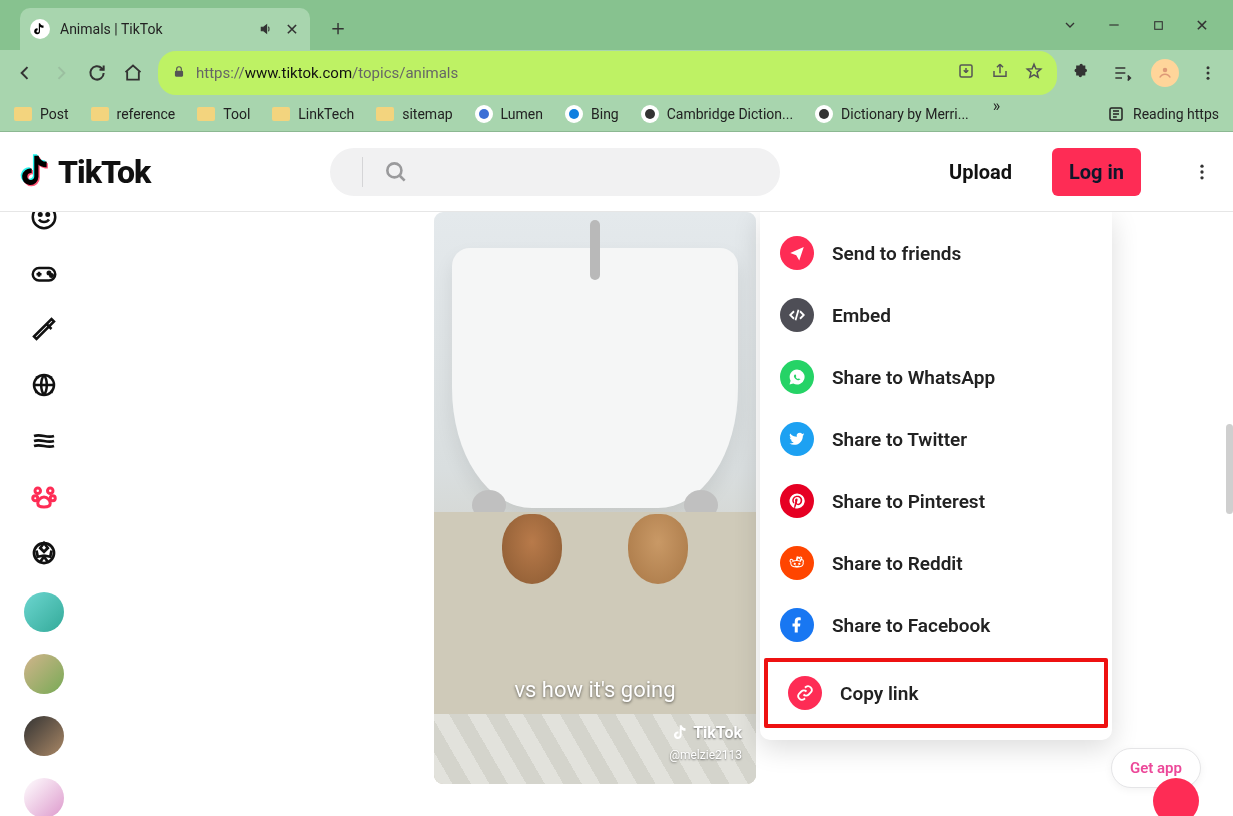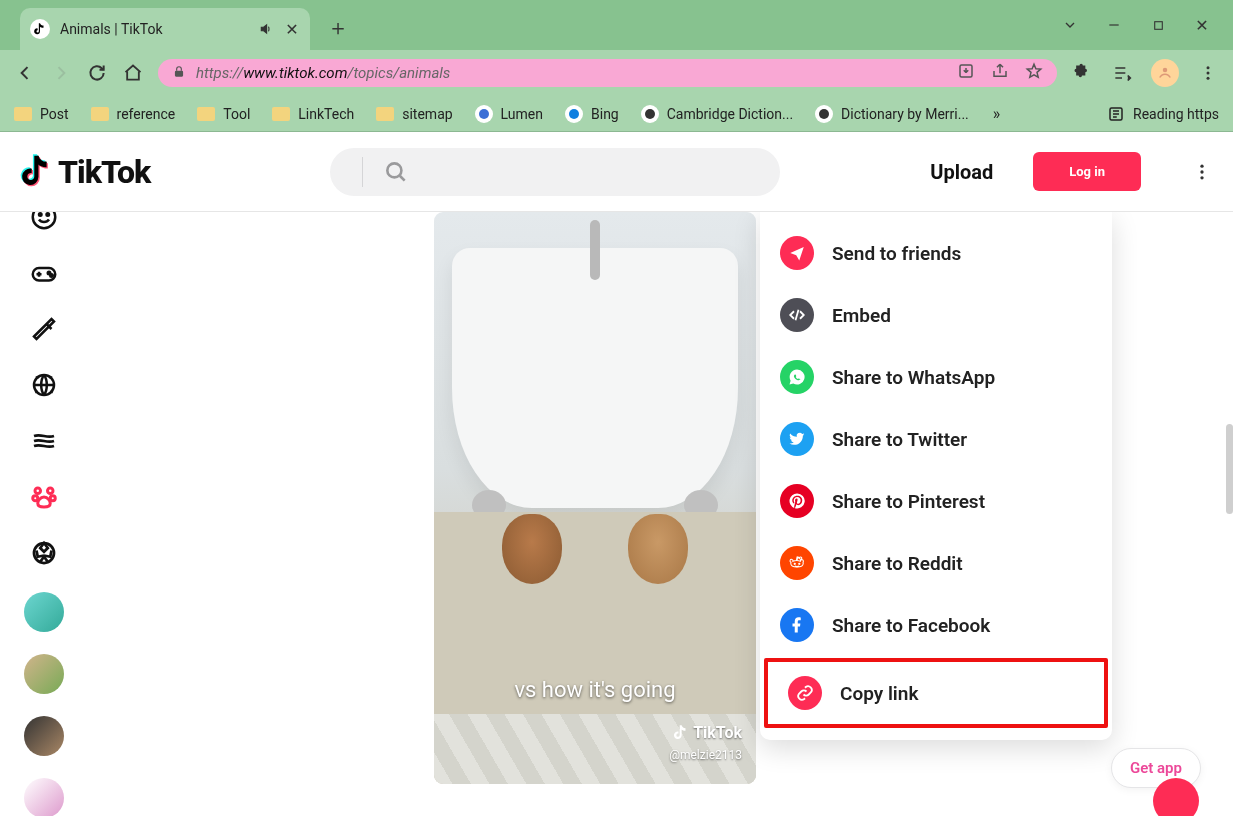--- a/index.html
+++ b/index.html
@@ -13,48 +13,48 @@
   .tab .audio { width:16px;height:16px;display:flex;align-items:center;justify-content:center;color:#333; }
   .tab .close { width: 16px; height: 16px; display:flex;align-items:center;justify-content:center;color:#333;font-size:16px; }
   .newtab { width: 28px; height: 28px; margin-top: 14px; margin-left: 14px; display:flex;align-items:center;justify-content:center;color:#333;font-size:22px; }
   .win-controls { margin-left:auto; display:flex; gap:26px; padding-right:22px; padding-top:16px; color:#333;}
   .win-controls span{width:18px;height:18px;display:inline-flex;align-items:center;justify-content:center;}
 
   
   .toolbar { height: 46px; background: #a8d5ae; display: flex; align-items: center; padding: 0 14px; gap: 14px; }
   .toolbar .navbtn { width: 22px; height: 22px; color: #333; display:flex;align-items:center;justify-content:center;}
   .toolbar .navbtn.disabled{color:#9bbfa0;}
-  .omnibox { flex: 1; height: 28px; background: #f9a8d4; border-radius: 18px; display: flex; align-items: center; padding: 0 14px; gap: 10px; color: #333; font-style: italic; }
+  .omnibox { flex: 1; height: 44px; background: #bef264; border-radius: 18px; display: flex; align-items: center; padding: 0 14px; gap: 10px; color: #333; }
   .omnibox .lock{color:#555;}
   .omnibox .url { font-size: 15px; color: #666; }
   .omnibox .url .host{color:#111;}
   .omnibox .right{margin-left:auto;display:flex;gap:16px;color:#555;}
   .toolbar .rightctl{display:flex;gap:18px;align-items:center;}
   .prof{width:28px;height:28px;border-radius:50%;background:#ffd59a;display:flex;align-items:center;justify-content:center;}
 
   
-  .bookmarksbar { height: 36px; background: #a8d5ae; display: flex; align-items: center; padding: 0 14px; gap: 22px; border-bottom: 1px solid #8cb892;}
+  .bookmarksbar { height: 36px; background: #a8d5ae; display: flex; padding: 0 14px; gap: 22px; border-bottom: 1px solid #8cb892;}
   .bm { display:flex; align-items:center; gap:8px; font-size:14px; color:#222; }
   .bm .foldericon{width:18px;height:14px;background:#f3d47e;border-radius:2px;display:inline-block;}
   .bm .favimg{width:18px;height:18px;border-radius:50%;background:#fff;display:inline-flex;align-items:center;justify-content:center;}
   .bookmarksbar .more{margin-left:2px;color:#222;}
   .bookmarksbar .readlist{margin-left:auto;display:flex;align-items:center;gap:8px;color:#222;font-size:14px;}
 
   
   .tt-header{height:80px;display:flex;align-items:center;padding:0 20px;gap:40px;border-bottom:1px solid #e6e6e6;background:#fff;}
   .tt-logo{display:flex;align-items:center;gap:4px;}
   .tt-logo .word{font-size:32px;font-weight:800;color:#111;letter-spacing:-1px;}
   .search-wrap{margin-left:140px;}
   .tt-search{width:450px;height:48px;border-radius:28px;background:#f1f1f2;display:flex;align-items:center;padding:0 6px 0 22px;}
   .tt-search input{border:none;background:transparent;font-size:18px;color:#555;flex:1;outline:none;}
   .tt-search .divider{width:1px;height:30px;background:#d5d5d7;margin:0 10px;}
   .tt-search .sbtn{width:46px;height:46px;display:flex;align-items:center;justify-content:center;color:#9a9a9c;}
   .tt-header .sp{flex:1;}
   .tt-upload{font-size:20px;font-weight:700;color:#111;}
-  .tt-login{background:#fe2c55;color:#ffffff;font-size:13px;font-weight:700;padding:12px 36px;border-radius:6px;}
+  .tt-login{background:#fe2c55;color:#0f172a;font-size:20px;font-weight:700;padding:12px 17px;border-radius:6px;}
   .tt-more{width:22px;height:22px;display:flex;align-items:center;justify-content:center;color:#333;margin-left:10px;}
 
   
   .content{position:relative;height:604px;background:#fff;overflow:hidden;}
   .left-rail{position:absolute;left:14px;top:0;width:60px;display:flex;flex-direction:column;align-items:center;gap:22px;padding-top:0;}
   .rail-ico{width:34px;height:34px;color:#111;display:flex;align-items:center;justify-content:center;}
   .rail-ico.active{color:#fe2c55;}
   .rail-ico.partial{margin-top:-12px;}
   .rail-avatar{width:40px;height:40px;border-radius:50%;background:#bbb;}
 

